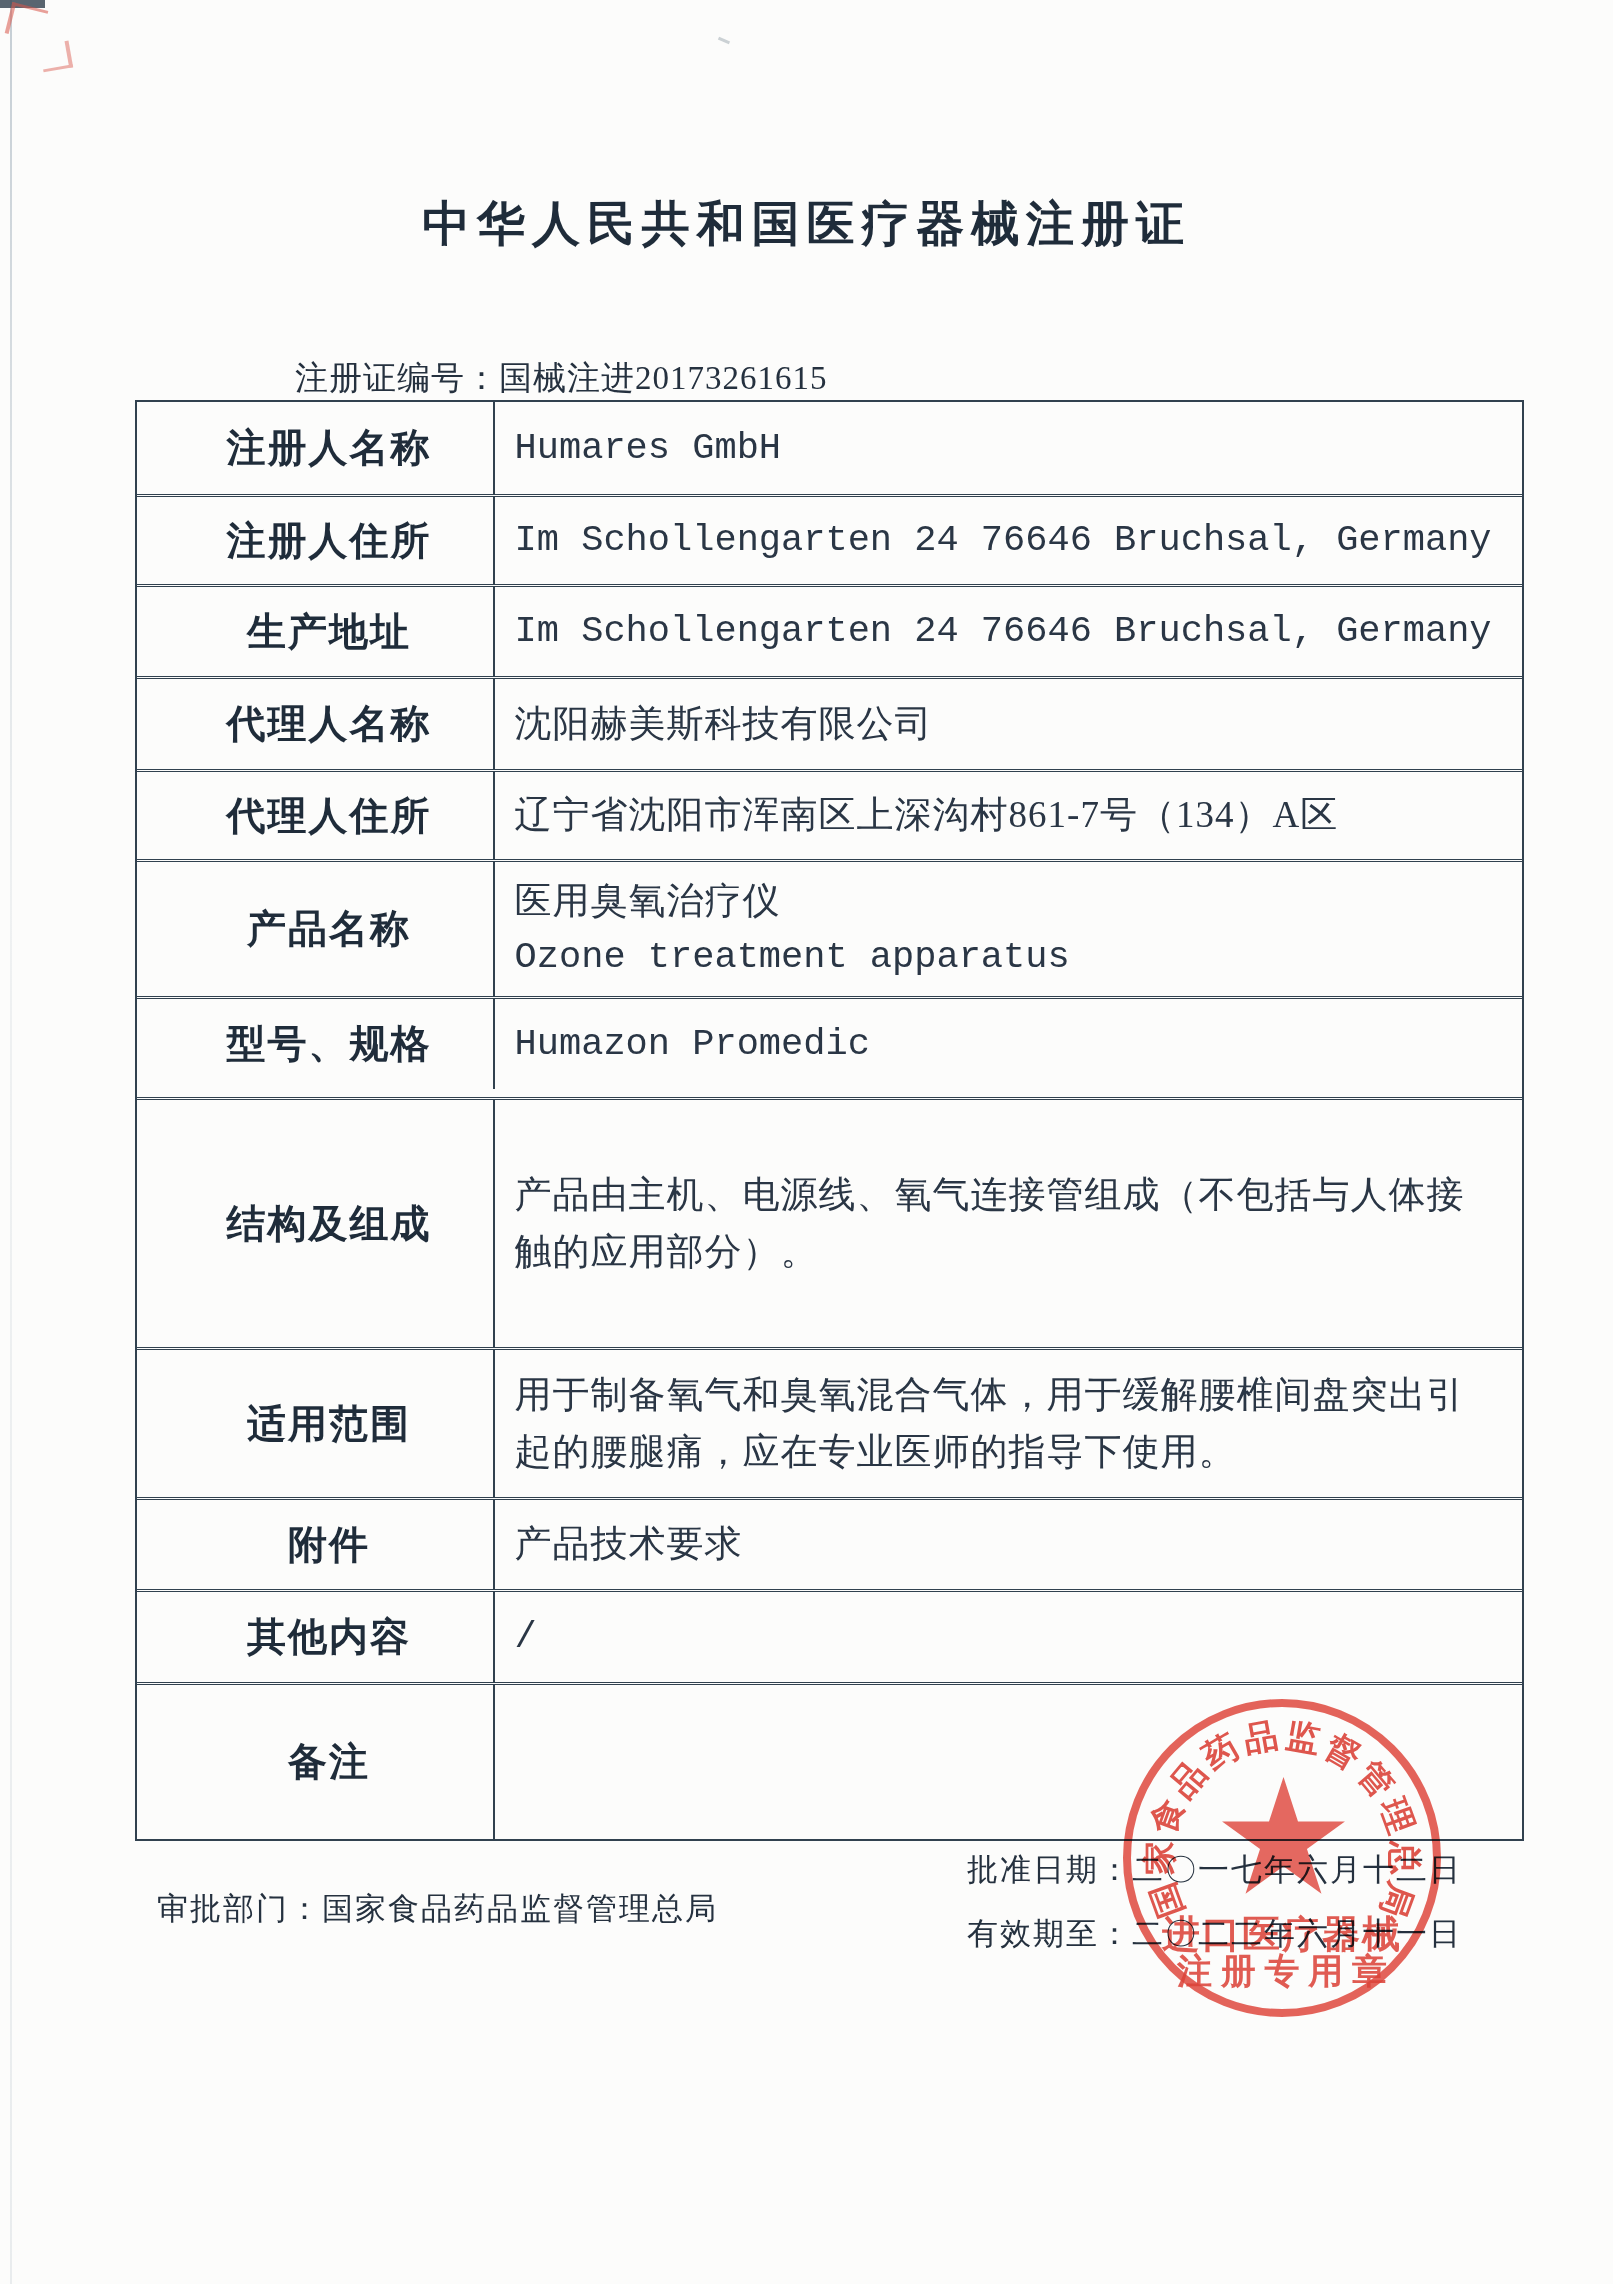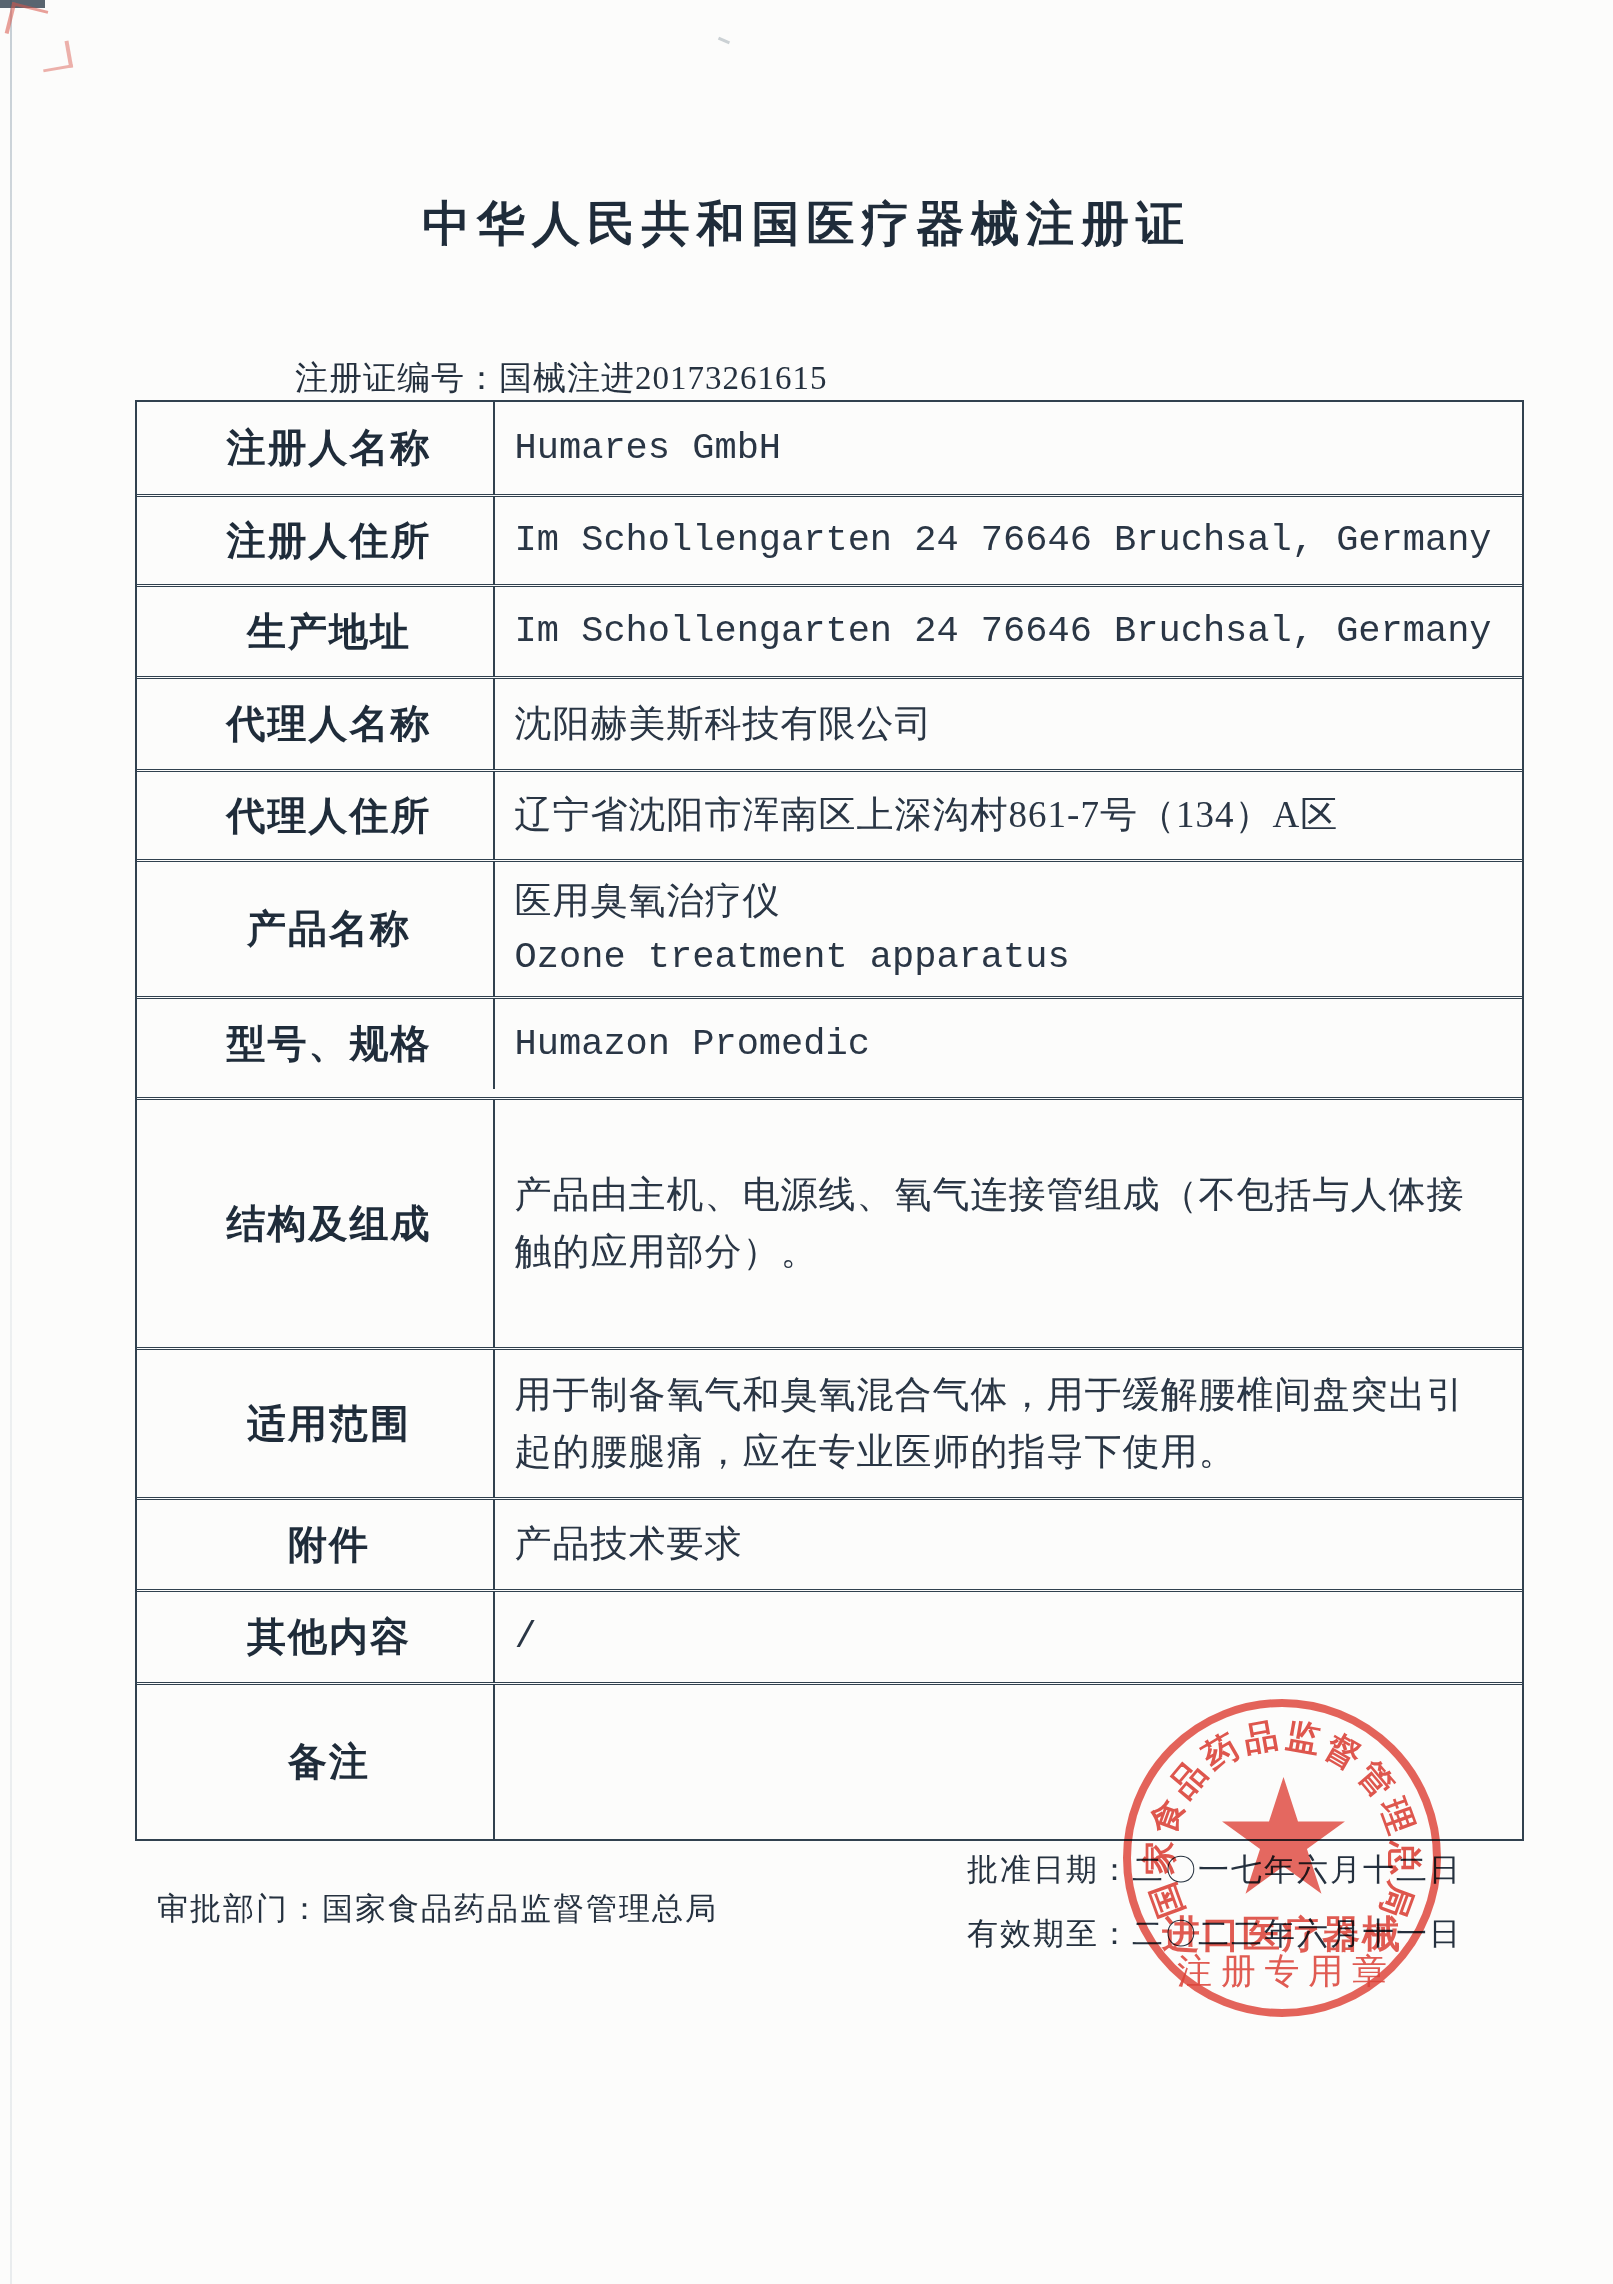--- a/index.html
+++ b/index.html
@@ -78,21 +78,21 @@
     font-size:34px;color:rgba(220,52,42,.9);
   }
   .stamp-star{position:absolute;left:92px;top:74px;}
   .stamp-line1{
     position:absolute;left:0;top:210px;width:318px;text-align:center;
     font-family:"Liberation Serif", serif;font-weight:600;
     font-size:38px;letter-spacing:2px;color:rgba(220,52,42,.88);
   }
   .stamp-line2{
     position:absolute;left:0;top:249px;width:318px;text-align:center;
-    font-family:"Liberation Serif", serif;font-weight:400;
+    font-family:"Liberation Serif", serif;font-weight:700;
     font-size:35px;letter-spacing:8.8px;text-indent:8.8px;color:rgba(220,52,42,.88);
   }
 </style>
 </head>
 <body>
 
 <div class="page">
 
   <div class="scan-edge-line"></div>
   <div class="scan-top-sliver"></div>

